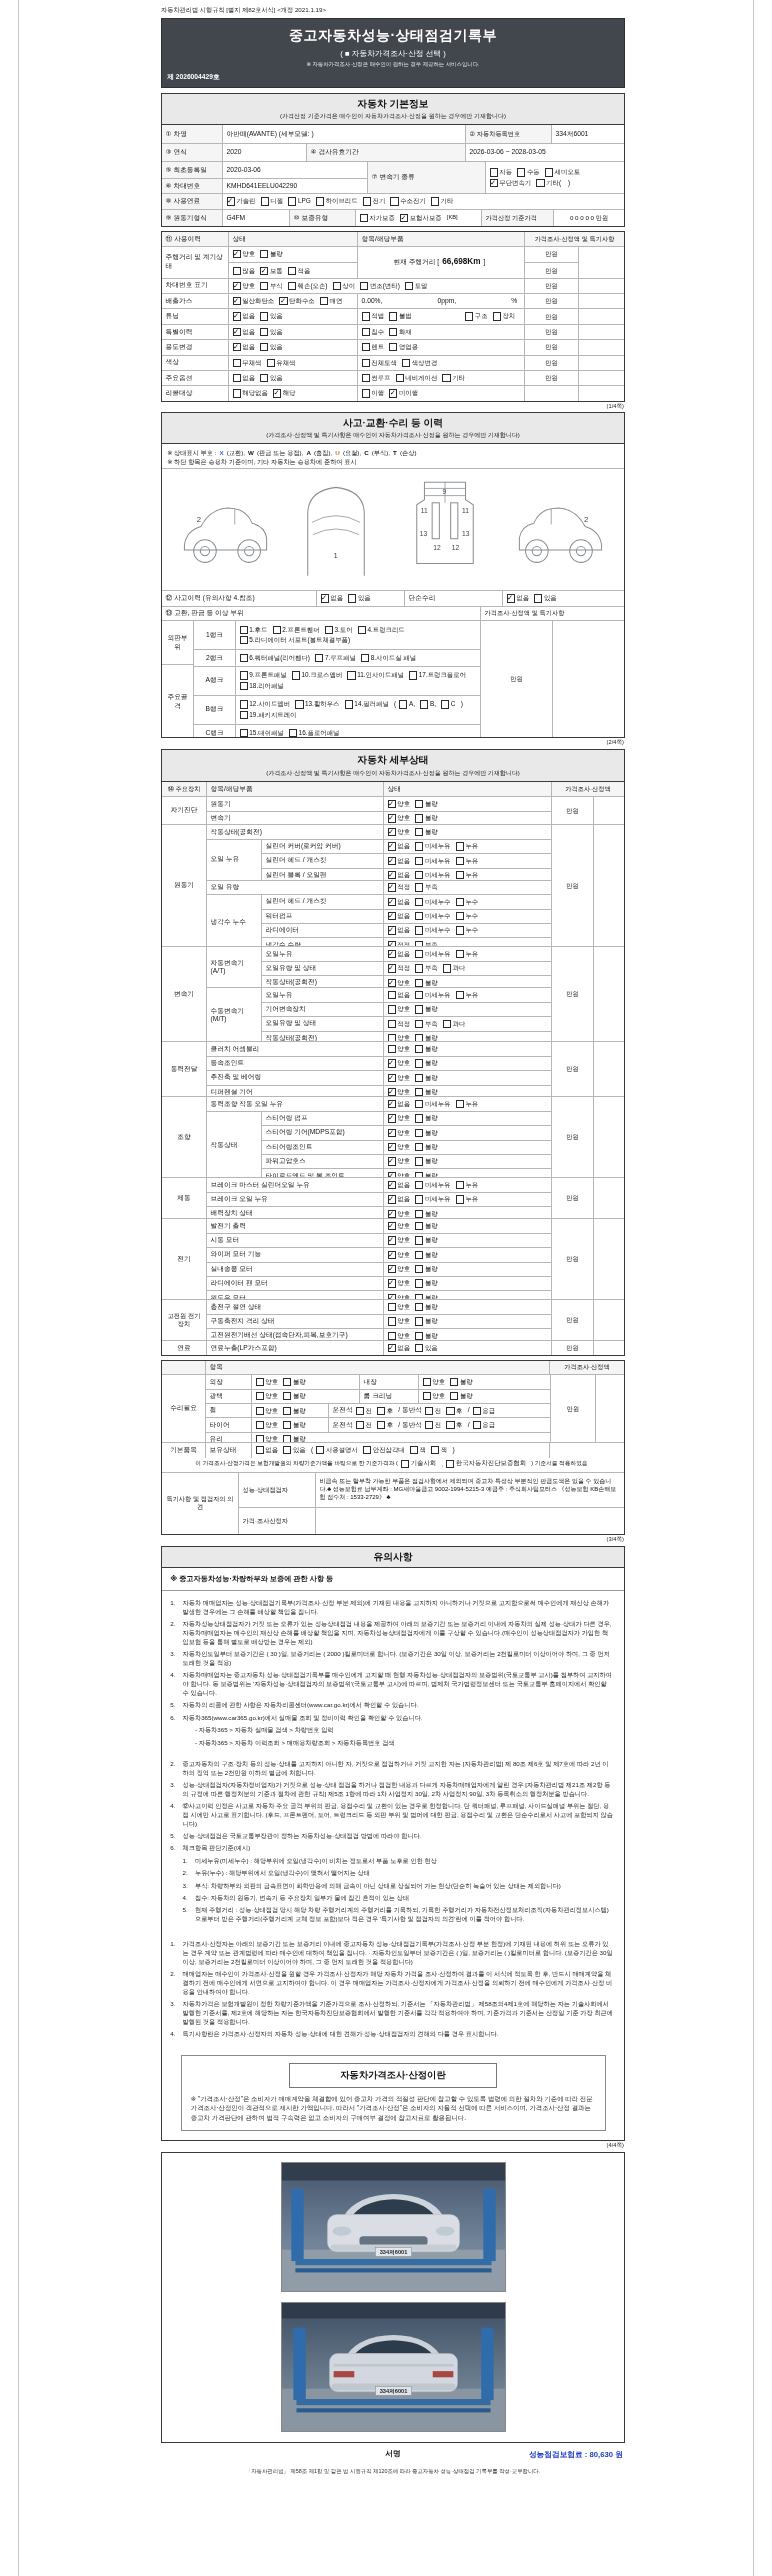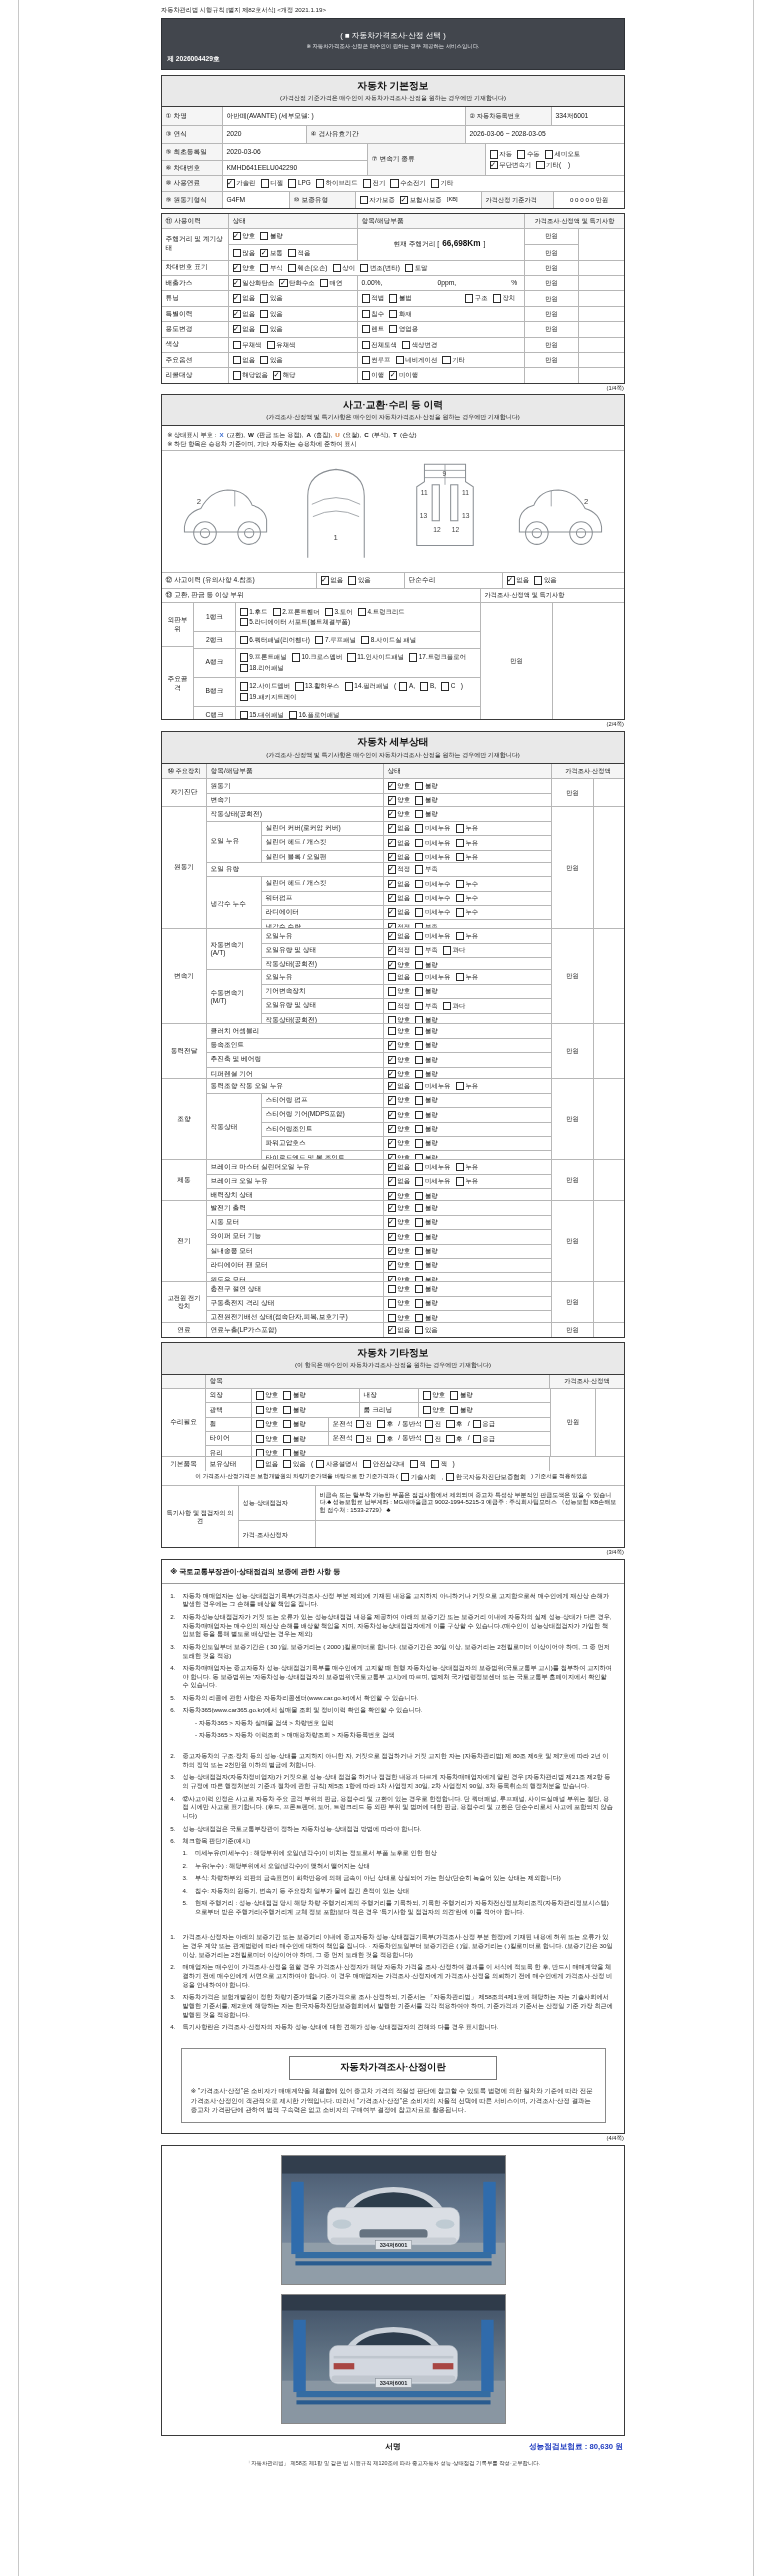--- a/index.html
+++ b/index.html
@@ -75,20 +75,21 @@
 <body>
 
 <div class="pageline" style="left:18px"></div>
 <div class="pageline" style="left:753px"></div>
 
 <div id="col">
 
   <div class="regnote">자동차관리법 시행규칙 [별지 제82호서식] &lt;개정 2021.1.19&gt;</div>
 
   <div class="dhead">
+    <div class="t">중고자동차성능·상태점검기록부</div>
     <div class="sub">( ■ 자동차가격조사·산정 선택 )</div>
     <div class="note">※ 자동차가격조사·산정은 매수인이 원하는 경우 제공하는 서비스입니다.</div>
     <div class="docno">제 2026004429호</div>
   </div>
 
   <div class="box">
     <div class="shead">
       <div class="st">자동차 기본정보</div>
       <div class="ss">(가격산정 기준가격은 매수인이 자동차가격조사·산정을 원하는 경우에만 기재합니다)</div>
     </div>
@@ -1807,24 +1808,20 @@
             <span>만원</span>
           </div>
           <div class="fcell" style="width:30px;flex:0 0 30px;">
             <span></span>
           </div>
         </div>
       </div>
   </div>
 
   <div class="box">
-    <div class="shead">
-      <div class="st">자동차 기타정보</div>
-      <div class="ss">(이 항목은 매수인이 자동차가격조사·산정을 원하는 경우에만 기재합니다)</div>
-    </div>
     <div class="ftb">
         <div class="frow" style="height:13.4px;flex:0 0 13.4px;">
           <div class="fcell lab" style="width:44px;flex:0 0 44px;">
             <span></span>
           </div>
           <div class="fcell lab" style="flex:1 1 0;">
             <span>항목</span>
           </div>
           <div class="fcell lab ctr" style="width:74px;flex:0 0 74px;font-size:6.2px;">
             <span>가격조사·산정액</span>
@@ -2089,21 +2086,24 @@
                 <span></span>
               </div>
             </div>
           </div>
         </div>
       </div>
   </div>
   <div class="pmark">(3/4쪽)</div>
 
   <div class="box" style="margin-top:2.1px">
-    <div class="nsub">※ 국토교통부장관이·상태점검의 보증에 관한 사항 등</div>
+    <div class="shead">
+      <div class="st">유의사항</div>
+    </div>
+    <div class="nsub">※ 중고자동차성능·차량하부와 보증에 관한 사항 등</div>
     <div class="nlist">
         <div class="nitem">
           <span class="nnum">1.</span>
           <span class="ntext">자동차 매매업자는 성능·상태점검기록부(가격조사·산정 부분 제외)에 기재된 내용을 고지하지 아니하거나 거짓으로 고지함으로써 매수인에게 재산상 손해가 발생한 경우에는 그 손해를 배상할 책임을 집니다.</span>
         </div>
         <div class="nitem">
           <span class="nnum">2.</span>
           <span class="ntext">자동차성능상태점검자가 거짓 또는 오류가 있는 성능상태점검 내용을 제공하여 아래의 보증기간 또는 보증거리 이내에 자동차의 실제 성능·상태가 다른 경우, 자동차매매업자는 매수인의 재산상 손해를 배상할 책임을 지며, 자동차성능상태점검자에게 이를 구상할 수 있습니다.(매수인이 성능상태점검자가 가입한 책임보험 등을 통해 별도로 배상받는 경우는 제외)</span>
         </div>
         <div class="nitem">

